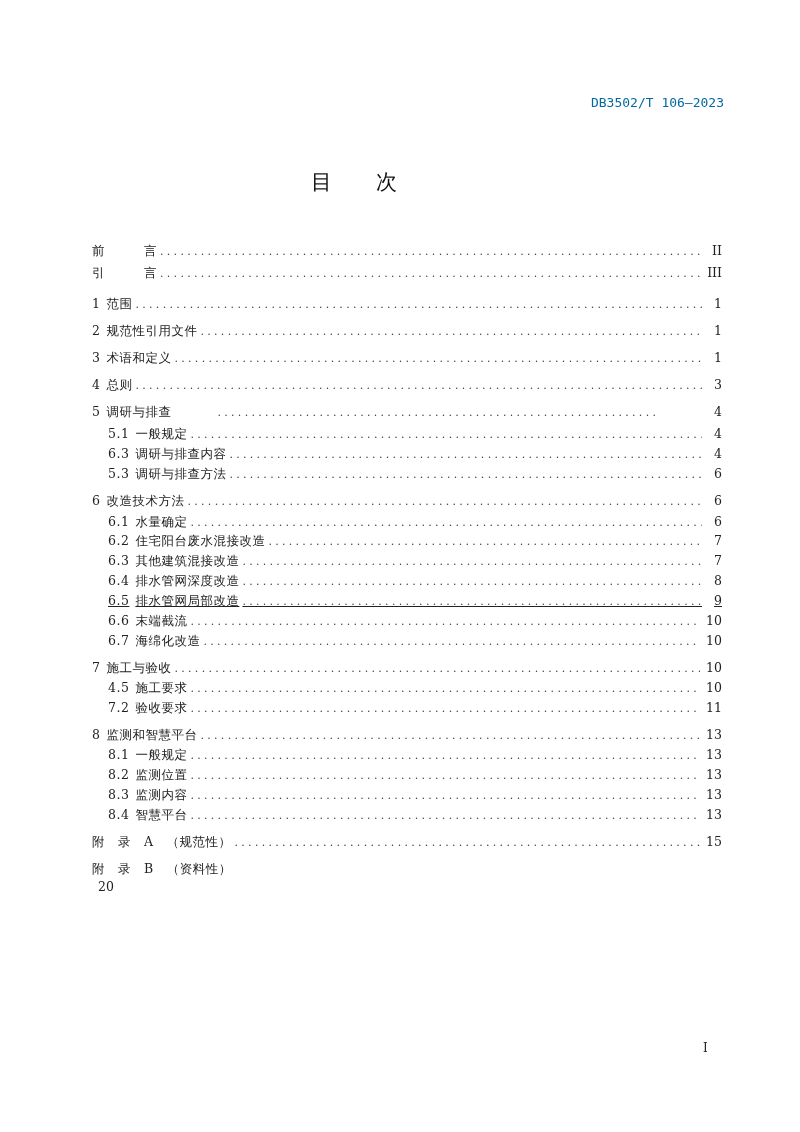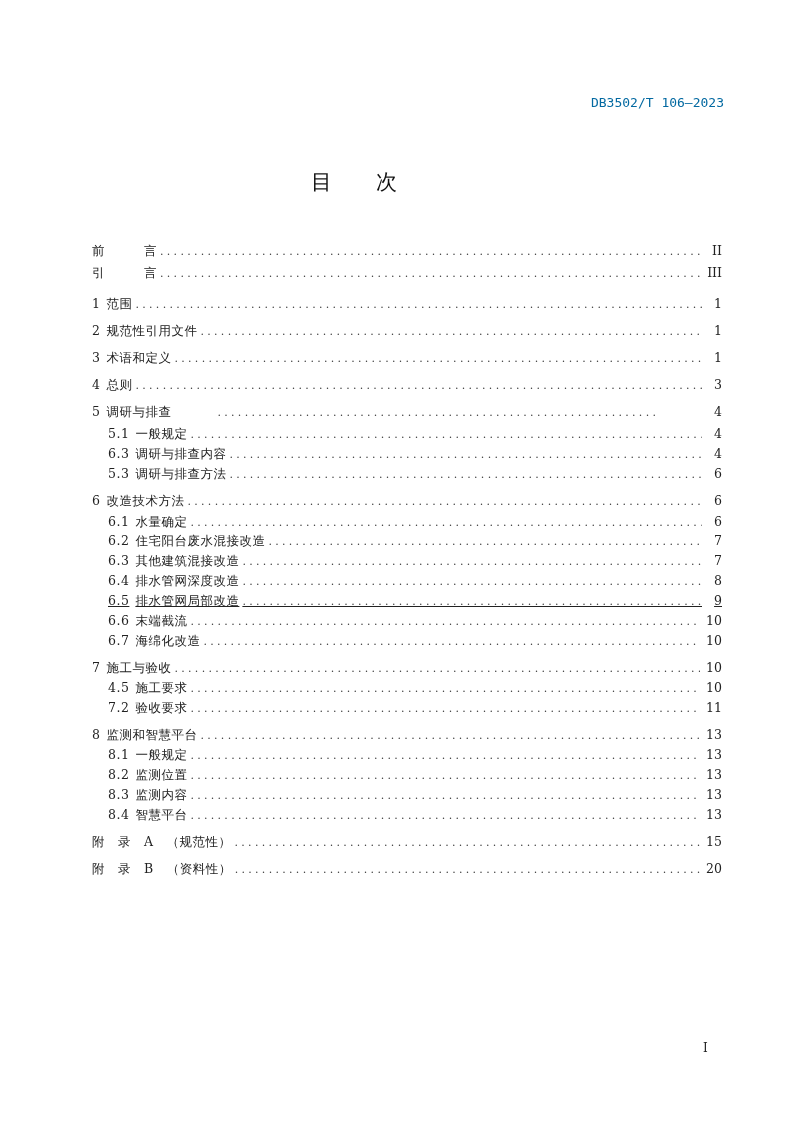--- a/index.html
+++ b/index.html
@@ -215,20 +215,20 @@
     <div class="toc-row sub" style="top: 564px;">
       <span class="toc-label"><span class="num">8.4</span><span>智慧平台</span></span>
       <span class="dots">......................................................................................................................................</span>
       <span class="page">13</span>
     </div>
     <div class="toc-row" style="top: 591px;">
       <span class="toc-label"><span>附　录　A　（规范性）</span></span>
       <span class="dots">......................................................................................................................................</span>
       <span class="page">15</span>
     </div>
-    <div class="toc-row" style="top: 618px;">
+    <div class="toc-row" style="top: 618px; flex-direction: column;">
       <span class="toc-label"><span>附　录　B　（资料性）</span></span>
       <span class="dots">......................................................................................................................................</span>
       <span class="page">20</span>
     </div>
   </div>
 
 <div class="page-footer">I</div>
 
 </body></html>

